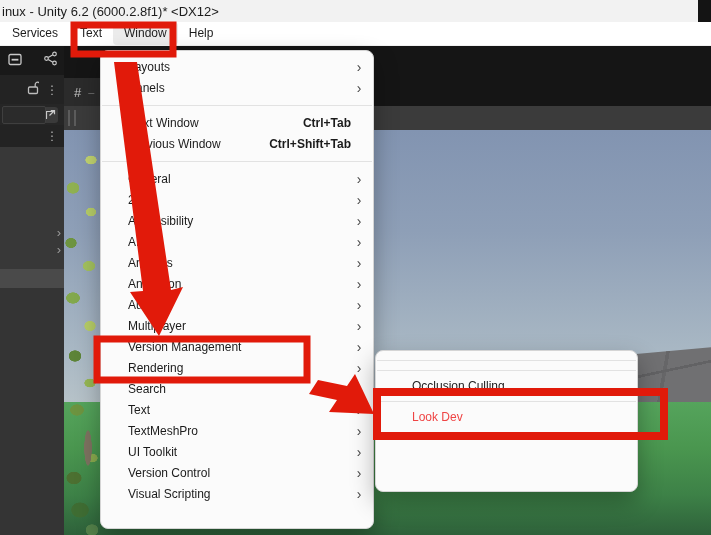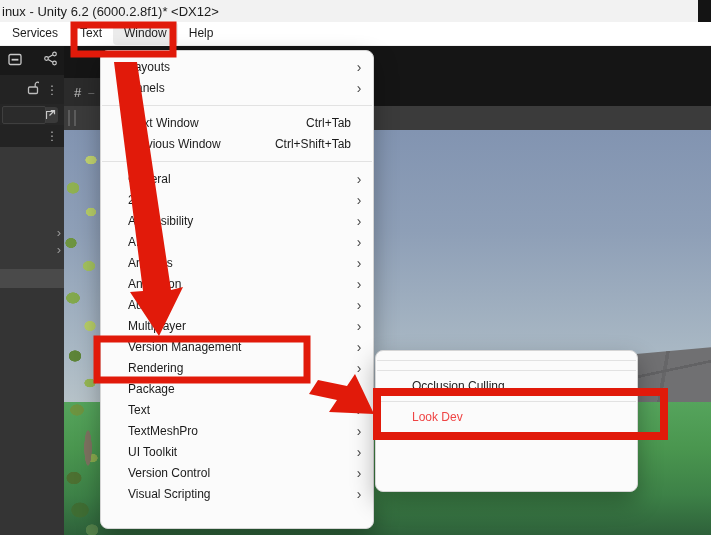--- a/index.html
+++ b/index.html
@@ -73,21 +73,21 @@
   .menu-panel{left:100px;top:50px;width:274px;height:479px;background:#fbfbfb;
       border:1px solid #d5d5d5;border-radius:8px;box-shadow:0 10px 24px rgba(0,0,0,.30);
       box-sizing:border-box;padding:5px 0;overflow:hidden;}
   .submenu-panel{left:375px;top:350px;width:263px;height:142px;background:#fbfbfb;
       border:1px solid #d5d5d5;border-radius:8px;box-shadow:0 10px 24px rgba(0,0,0,.30);
       box-sizing:border-box;padding:4px 0;overflow:hidden;}
   .mrow{height:21px;display:flex;align-items:center;padding:0 6px 0 27px;
         font-size:12px;color:#1b1b1b;}
   .submenu-panel .mrow{padding-left:36px;padding-right:10px;}
   .mrow .lbl{flex:0 0 auto;}
-  .mrow .sc{margin-left:auto;}
+  .mrow .sc{margin-left:auto;font-weight:bold;}
   .mrow .chev{margin-left:auto;width:16px;text-align:center;font-size:14px;color:#454545;}
   .mrow .sc + .chev{margin-left:0;}
   .mrow.hover{background:#efefef;border-radius:4px;margin:0 5px;padding-left:31px;}
   .mrow.disabled{color:#ef4444;}
   .msep{height:14px;position:relative;}
   .submenu-panel .msep{height:10px;}
   .msep::after{content:'';position:absolute;left:1px;right:1px;top:50%;height:1px;background:#e2e2e2;}
 
   
   .annot{left:0;top:0;pointer-events:none;}
@@ -249,21 +249,21 @@
         <span class="lbl">Version Management</span>
         <span class="sc"></span>
         <span class="chev">›</span>
       </div>
       <div class="mrow">
         <span class="lbl">Rendering</span>
         <span class="sc"></span>
         <span class="chev">›</span>
       </div>
       <div class="mrow">
-        <span class="lbl">Package</span>
+        <span class="lbl">Search</span>
         <span class="sc"></span>
         <span class="chev">›</span>
       </div>
       <div class="mrow">
         <span class="lbl">Text</span>
         <span class="sc"></span>
         <span class="chev">›</span>
       </div>
       <div class="mrow">
         <span class="lbl">TextMeshPro</span>

